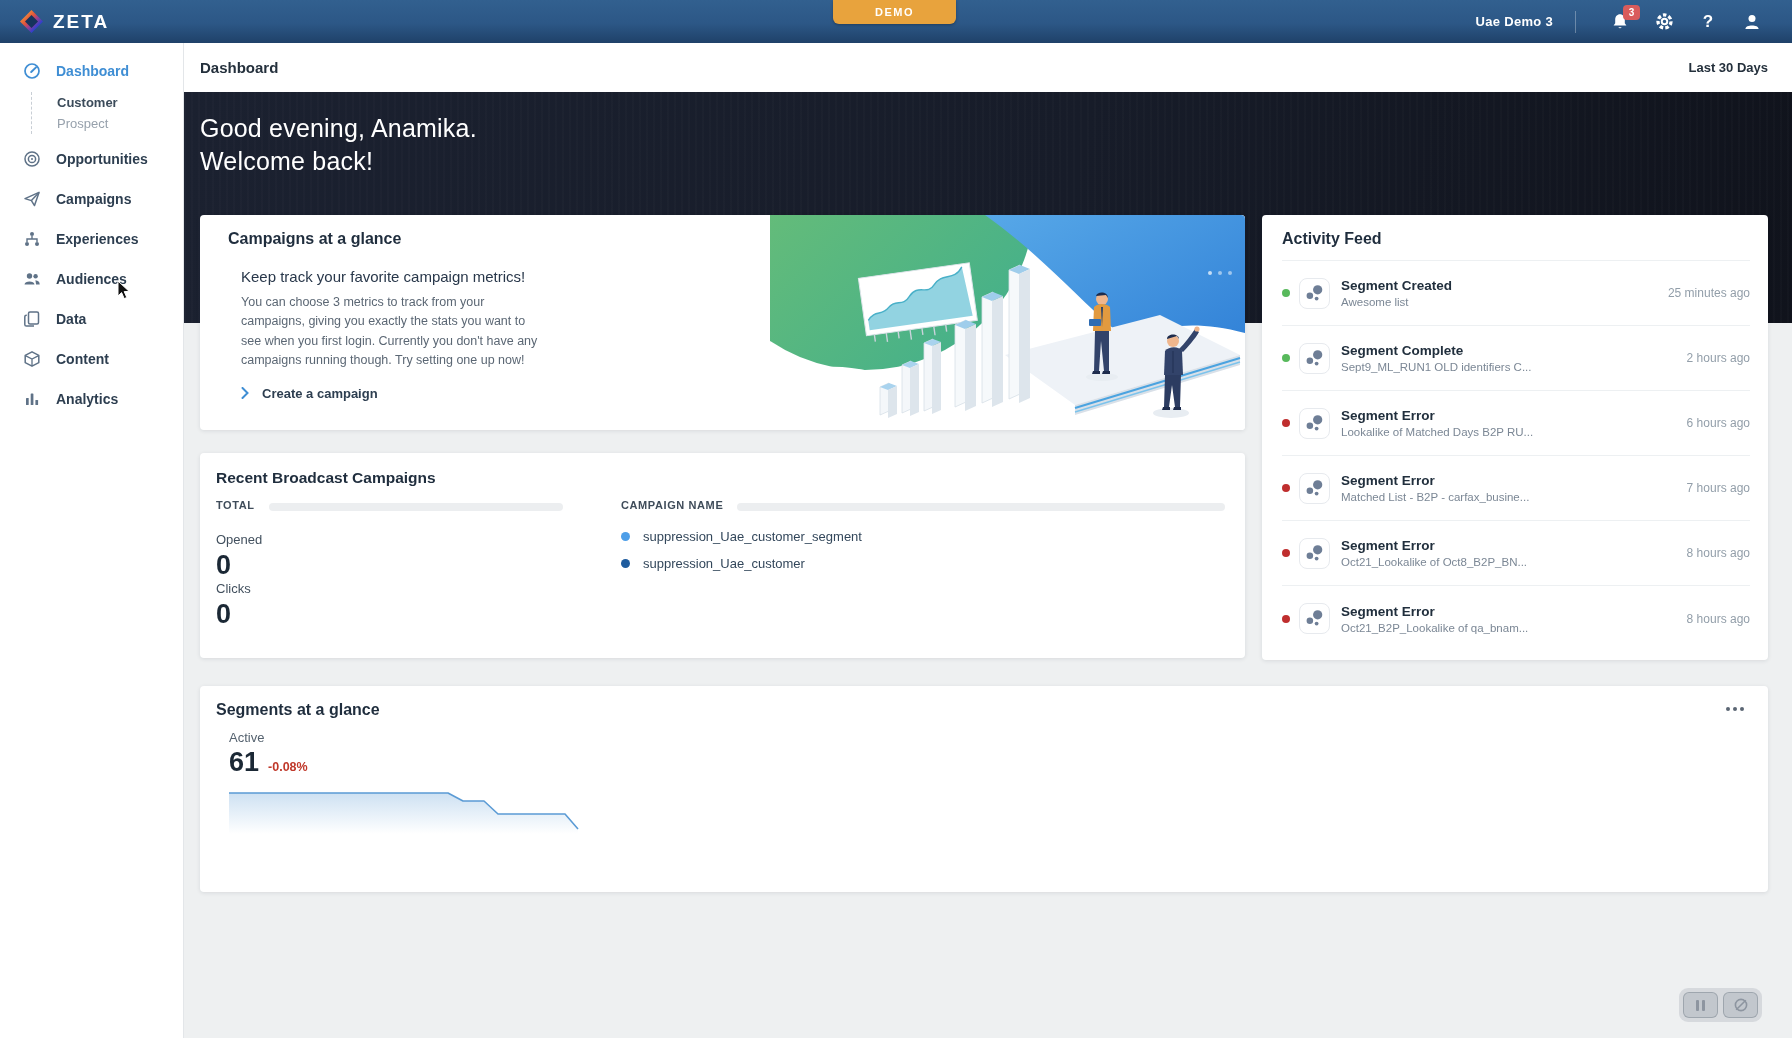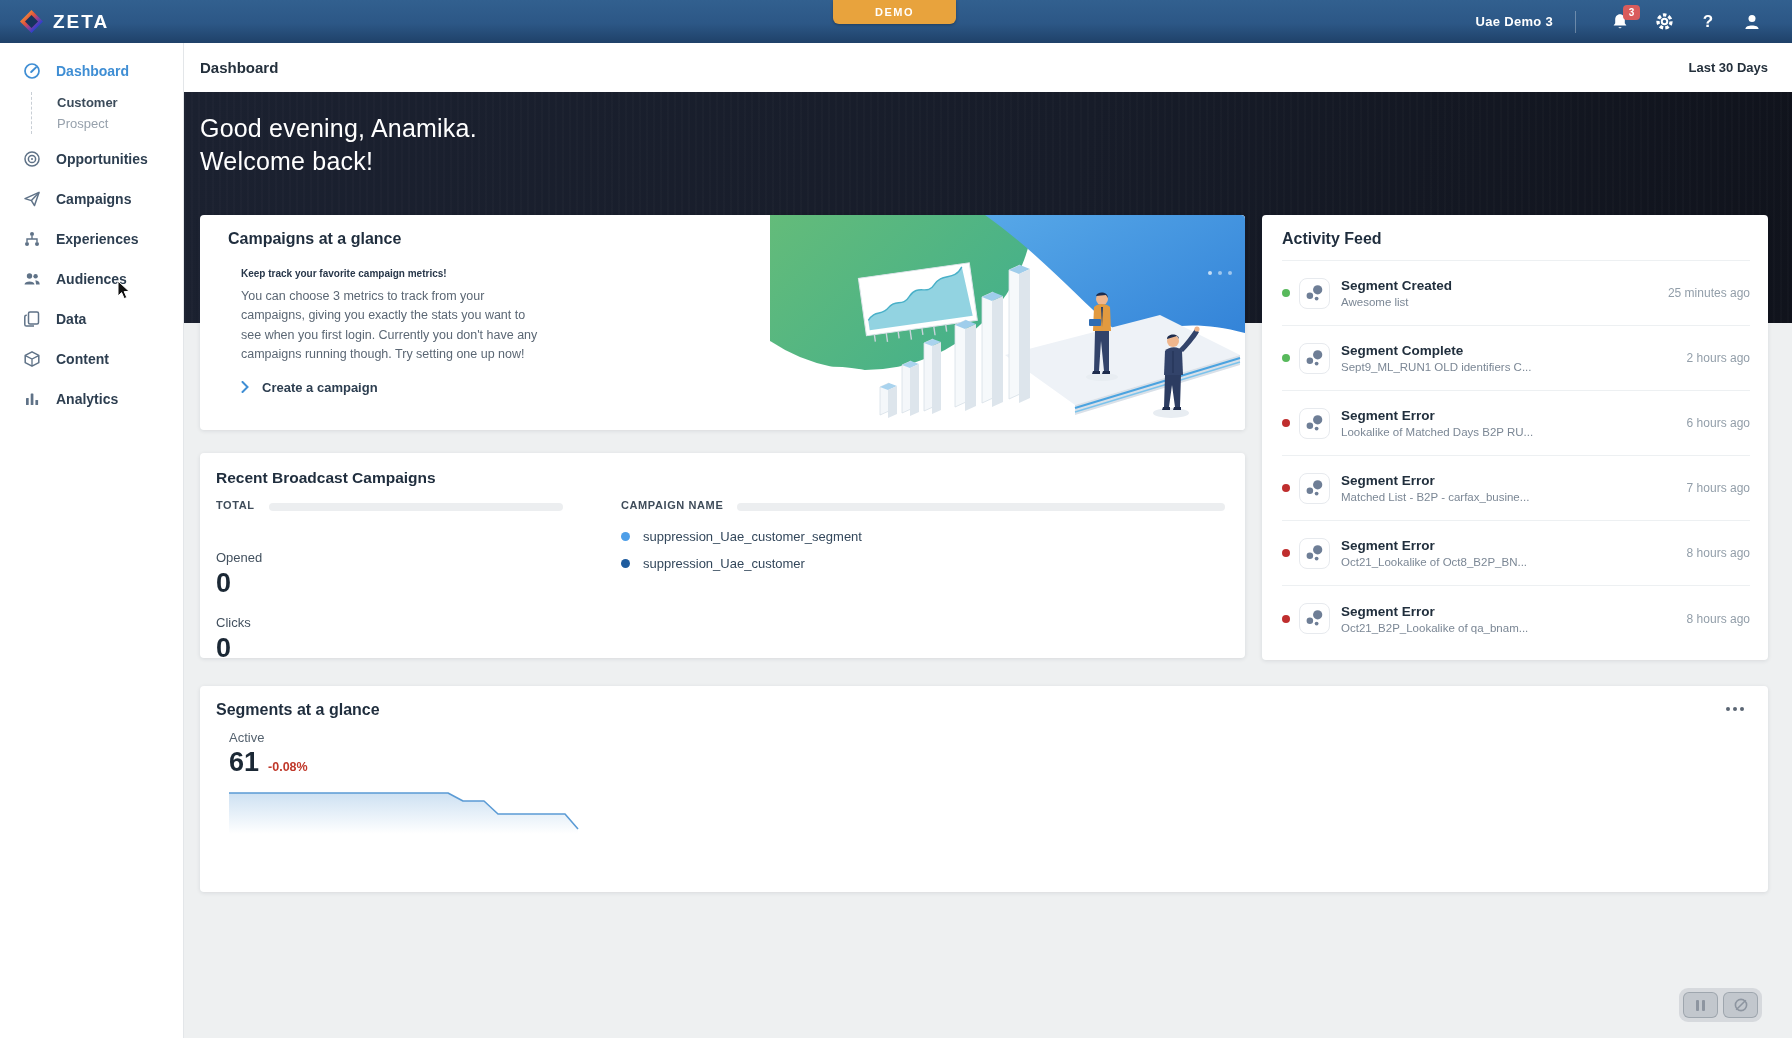--- a/index.html
+++ b/index.html
@@ -56,21 +56,21 @@
       linear-gradient(100deg,#1b2130 0%,#171c29 55%,#10131c 100%); z-index:1; }
   .hero-text { position:absolute; left:16px; top:20px; color:#fff; font-size:25px;
     font-weight:300; line-height:1.32; letter-spacing:.2px; }
 
   
   .card { position:absolute; background:#fff; border-radius:4px;
     box-shadow:0 1px 4px rgba(20,30,45,.10); z-index:5; }
   .card-title { font-size:16px; font-weight:bold; color:#1f2d3d; }
 
   .campaigns-card { left:200px; top:215px; width:1045px; height:215px; overflow:hidden; padding:15px 0 0 28px; }
-  .cg-heading { margin:20px 0 0 13px; font-size:10px; font-weight:bold; color:#28374a; }
+  .cg-heading { margin:20px 0 0 13px; font-size:15px; font-weight:normal; color:#28374a; }
   .cg-body { margin:8px 0 0 13px; width:305px; font-size:12.5px; line-height:1.55; color:#5b6774; }
   .cg-cta { display:flex; align-items:center; gap:13px; margin:15px 0 0 13px; cursor:pointer;
     font-size:13px; font-weight:bold; color:#2d3e50; }
   .illo { position:absolute; right:0; top:0; width:475px; height:215px; }
 
   .activity-card { left:1262px; top:215px; width:506px; height:445px; padding:15px 18px 0 20px; }
   .af-divider { height:1px; background:#edf0f2; margin-top:12px; }
   .af-row { display:flex; align-items:center; height:65px; border-bottom:1px solid #edf0f2; cursor:pointer; }
   .af-row:last-child { border-bottom:none; }
   .status-dot { width:8px; height:8px; border-radius:50%; margin-right:9px; flex:0 0 8px; }
@@ -83,21 +83,21 @@
   .af-sub { font-size:11.5px; color:#7b8795; margin-top:3px; white-space:nowrap; }
   .af-time { margin-left:auto; font-size:12px; color:#929ea9; white-space:nowrap; padding-left:10px; }
 
   .broadcast-card { left:200px; top:453px; width:1045px; height:205px; padding:16px 20px 16px 16px; }
   .rb-cols { display:flex; margin-top:12px; }
   .rb-left { width:347px; margin-right:58px; }
   .rb-right { flex:1; }
   .rb-colhead { display:flex; align-items:flex-end; }
   .rb-collabel { font-size:11px; font-weight:bold; letter-spacing:.6px; color:#3f4c5a; }
   .rb-skeleton { flex:1; height:8px; background:#eceef0; border-radius:4px; margin-left:14px; }
-  .rb-metric-label { font-size:13px; color:#42505e; margin-top:39px; }
+  .rb-metric-label { font-size:13px; color:#42505e; margin-top:21px; }
   .rb-metric-value { font-size:27px; font-weight:bold; color:#1b2835; margin-top:3px; }
   .legend-item { display:flex; align-items:center; gap:13px; margin-top:18px; }
   .legend-item + .legend-item { margin-top:12px; }
   .legend-dot { width:9px; height:9px; border-radius:50%; }
   .legend-dot.light { background:#4d9ee8; }
   .legend-dot.dark { background:#1f5c9e; }
   .legend-label { font-size:13px; color:#33475b; }
 
   .segments-card { left:200px; top:686px; width:1568px; height:206px; padding:15px 22px 0 16px; }
   .sg-head { display:flex; align-items:flex-start; justify-content:space-between; }
@@ -445,21 +445,21 @@
   <section class="card broadcast-card">
     <div class="card-title" style="font-size:15.5px">Recent Broadcast Campaigns</div>
     <div class="rb-cols">
       <div class="rb-left">
         <div class="rb-colhead">
           <span class="rb-collabel">TOTAL</span>
           <span class="rb-skeleton"></span>
         </div>
         <div class="rb-metric-label">Opened</div>
         <div class="rb-metric-value">0</div>
-        <div class="rb-metric-label" style="margin-top:16px">Clicks</div>
+        <div class="rb-metric-label" style="margin-top:0">Clicks</div>
         <div class="rb-metric-value">0</div>
       </div>
       <div class="rb-right">
         <div class="rb-colhead">
           <span class="rb-collabel">CAMPAIGN NAME</span>
           <span class="rb-skeleton"></span>
         </div>
         <div class="legend-item">
           <span class="legend-dot light"></span>
           <span class="legend-label">suppression_Uae_customer_segment</span>

